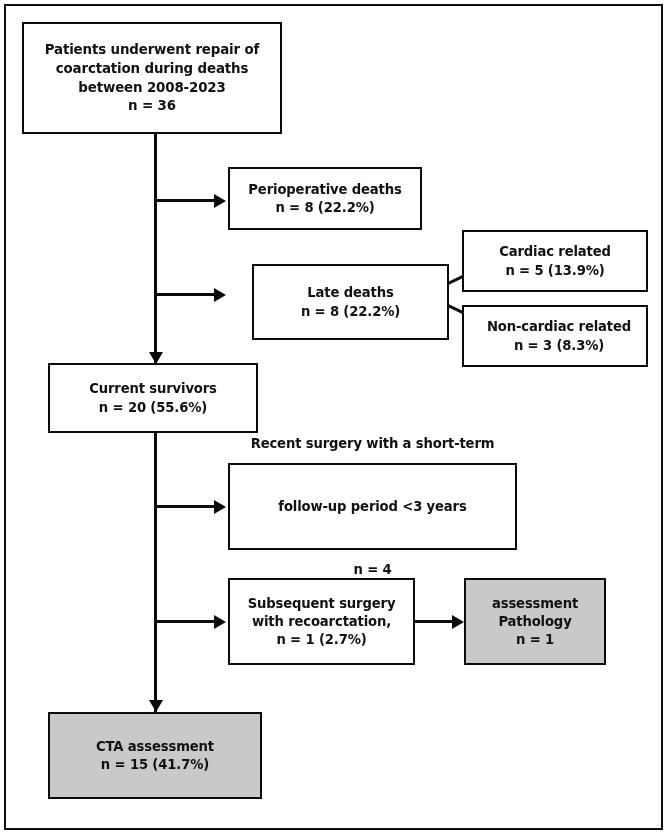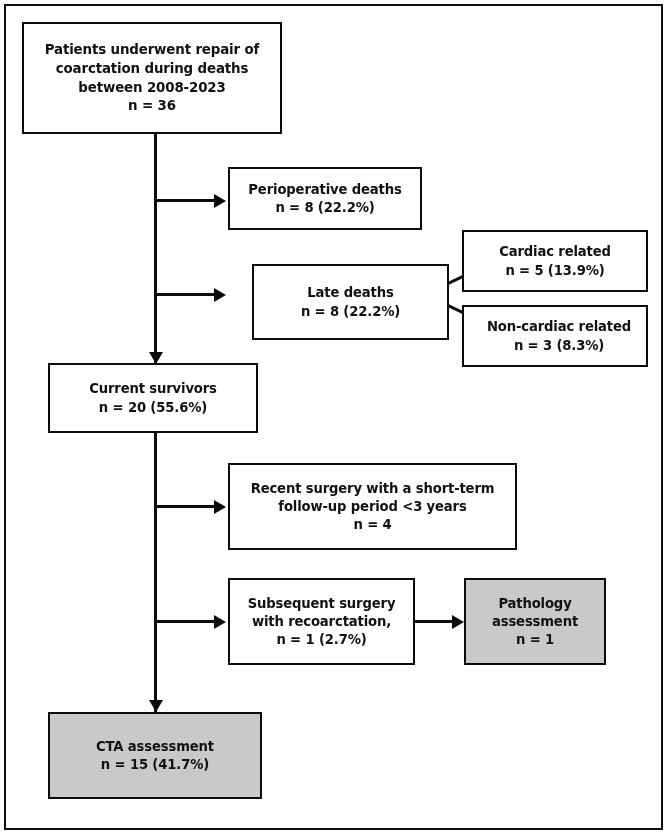--- a/index.html
+++ b/index.html
@@ -138,35 +138,35 @@
   <div class="node" style="left:462px; top:305px; width:186px; height:62px;padding-left:12px;">
     <span class="ln">Non-cardiac related</span>
     <span class="ln">n = 3 (8.3%)</span>
   </div>
 
   <div class="node" style="left:48px; top:363px; width:210px; height:70px;">
     <span class="ln">Current survivors</span>
     <span class="ln">n = 20 (55.6%)</span>
   </div>
 
-  <div class="node" style="left:228px; top:463px; width:289px; height:87px;">
+  <div class="node" style="left:228px; top:463px; width:289px; height:87px;gap:45px;">
     <span class="ln">Recent surgery with a short-term</span>
     <span class="ln">follow-up period &lt;3 years</span>
     <span class="ln">n = 4</span>
   </div>
 
   <div class="node" style="left:228px; top:578px; width:187px; height:87px;">
     <span class="ln">Subsequent surgery</span>
     <span class="ln">with recoarctation,</span>
     <span class="ln">n = 1 (2.7%)</span>
   </div>
 
   <div class="node shaded" style="left:464px; top:578px; width:142px; height:87px;">
+    <span class="ln">assessment</span>
     <span class="ln">Pathology</span>
-    <span class="ln">assessment</span>
     <span class="ln">n = 1</span>
   </div>
 
   <div class="node shaded" style="left:48px; top:712px; width:214px; height:87px;">
     <span class="ln">CTA assessment</span>
     <span class="ln">n = 15 (41.7%)</span>
   </div>
 
 </div>
 

